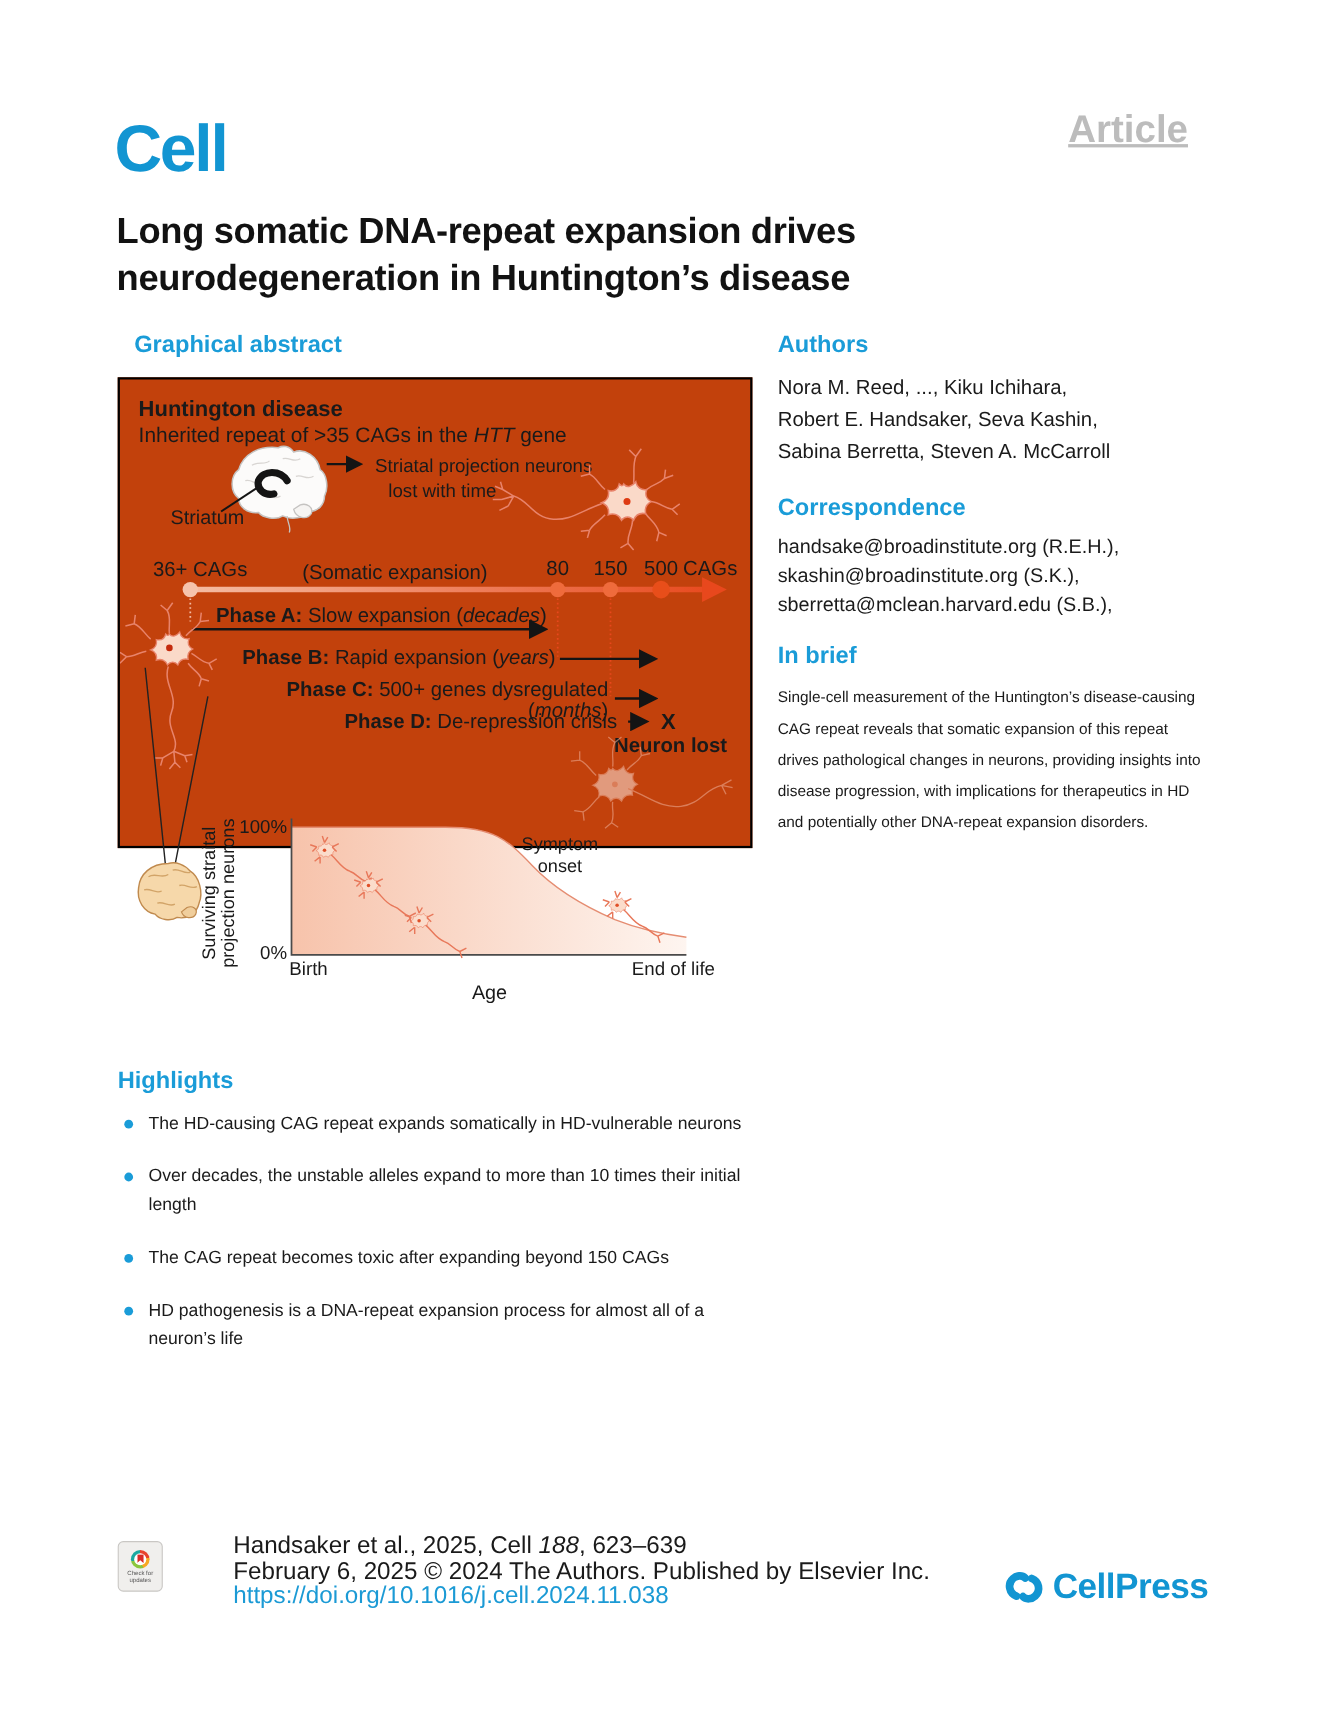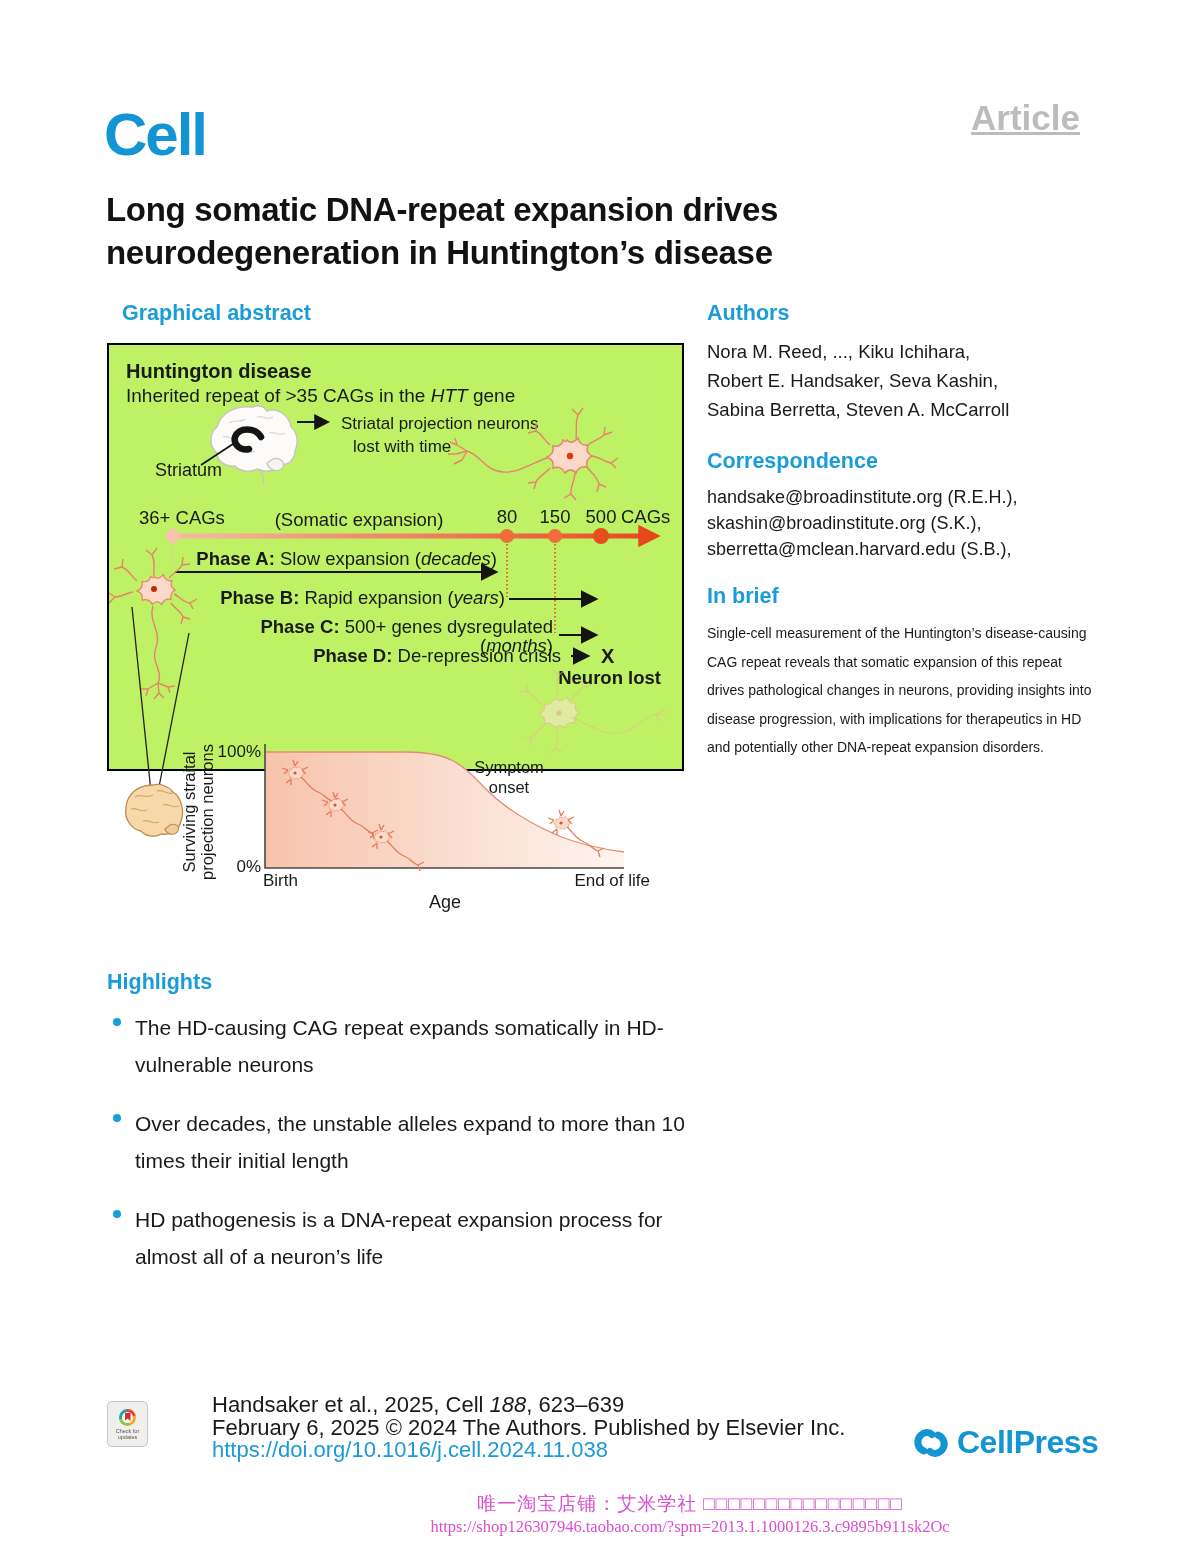--- a/index.html
+++ b/index.html
@@ -8,33 +8,33 @@
           font-family:"Liberation Sans", sans-serif; color:#1a1a1a; overflow:hidden; }
   .cell-logo { position:absolute; left:104px; top:100px; font-size:60px; font-weight:bold;
                color:#1295D2; letter-spacing:-2px; }
   .article-label { position:absolute; right:120px; top:98px; font-size:35px; font-weight:bold;
                    color:#BCBCBC;text-decoration:underline; }
   .title { position:absolute; left:106px; top:188px; font-size:33px; line-height:43px;
            font-weight:bold; color:#121212; letter-spacing:-0.3px; width:900px; }
   .h-blue { font-size:21.5px; font-weight:bold; color:#1A9CD8; }
   .ga-head { position:absolute; left:107px; top:301px;margin-left:15px; }
   .ga-box { position:absolute; left:107px; top:343px; width:577px; height:428px;
-            border:2px solid #000; background:#bef264;text-align:right; }
+            border:2px solid #000; background:#c2410c;text-align:right; }
   .ga-box svg { display:block; width:573px; height:569px; }
   svg text { font-family:"Liberation Sans", sans-serif; fill:#1a1a1a; }
   .right-col { position:absolute; left:707px; top:301px; width:390px; }
   .authors-text { margin-top:11px; font-size:18.5px; line-height:29px; }
   .corr-head { margin-top:25px; }
   .corr-text { margin-top:10px; font-size:18px; line-height:26px; }
   .brief-head { margin-top:22px; }
   .brief-text { margin-top:10px; font-size:14px; line-height:28.5px; width:392px; }
   .highlights { position:absolute; left:107px; top:970px; width:592px; }
   .highlights ul { list-style:none; margin-top:14px; }
   .highlights li { position:relative; padding-left:28px; margin-bottom:22px;
-                   font-size:21px; line-height:37px; }
+                   font-size:16px; line-height:26px; }
   .highlights .dot { position:absolute; left:6px; top:9px; width:8px; height:8px;
                      border-radius:50%; background:#1A9CD8; }
   .badge { position:absolute; left:107px; top:1401px; width:41px; height:46px;
            background:#F0EFED; border:1px solid #C9C7C4; border-radius:5px;
            display:flex; flex-direction:column; align-items:center; justify-content:center; gap:2px; }
   .badge-ring { width:17px; height:17px; border-radius:50%;
                 background:conic-gradient(#E8432D 0 22%, #F7A823 22% 45%, #8CC63E 45% 72%, #1BA8A0 72% 100%);
                 display:flex; align-items:center; justify-content:center; }
   .badge-inner { width:11px; height:11px; background:#fff; border-radius:50%;
                  display:flex; align-items:center; justify-content:center; }
@@ -206,20 +206,21 @@
     </div>
     <div class="h-blue brief-head">In brief</div>
     <p class="brief-text">Single-cell measurement of the Huntington’s disease-causing CAG repeat reveals that somatic expansion of this repeat drives pathological changes in neurons, providing insights into disease progression, with implications for therapeutics in HD and potentially other DNA-repeat expansion disorders.</p>
   </div>
 
   <div class="highlights">
     <div class="h-blue">Highlights</div>
     <ul>
       <li><span class="dot"></span><span>The HD-causing CAG repeat expands somatically in HD-vulnerable neurons</span></li>
       <li><span class="dot"></span><span>Over decades, the unstable alleles expand to more than 10 times their initial length</span></li>
+      <li><span class="dot"></span><span>The CAG repeat becomes toxic after expanding beyond 150 CAGs</span></li>
       <li><span class="dot"></span><span>HD pathogenesis is a DNA-repeat expansion process for almost all of a neuron’s life</span></li>
     </ul>
   </div>
 
   <div class="badge">
     <div class="badge-ring">
         <div class="badge-inner">
           <div class="badge-mark"></div>
         </div>
       </div>
@@ -233,18 +234,14 @@
   </div>
 
   <div class="cellpress">
     <svg width="38" height="38" viewBox="0 0 38 38">
       <path d="M12,27 C5.5,24.5 3.5,16 9,11 C12,8.2 17,7.5 20,10.5" stroke="#1295D2" stroke-width="7" fill="none" stroke-linecap="round"></path>
       <path d="M26,11 C32.5,13.5 34.5,22 29,27 C26,29.8 21,30.5 18,27.5" stroke="#1295D2" stroke-width="7" fill="none" stroke-linecap="round"></path>
     </svg>
     <span class="cellpress-name">CellPress</span>
   </div>
 
-  <div class="watermark">
-    <div class="wm1">唯一淘宝店铺：艾米学社 □□□□□□□□□□□□□□□□</div>
-    <a class="wm2" href="#">https://shop126307946.taobao.com/?spm=2013.1.1000126.3.c9895b911sk2Oc</a>
-  </div>
 
 </div>
 
 </body></html>

